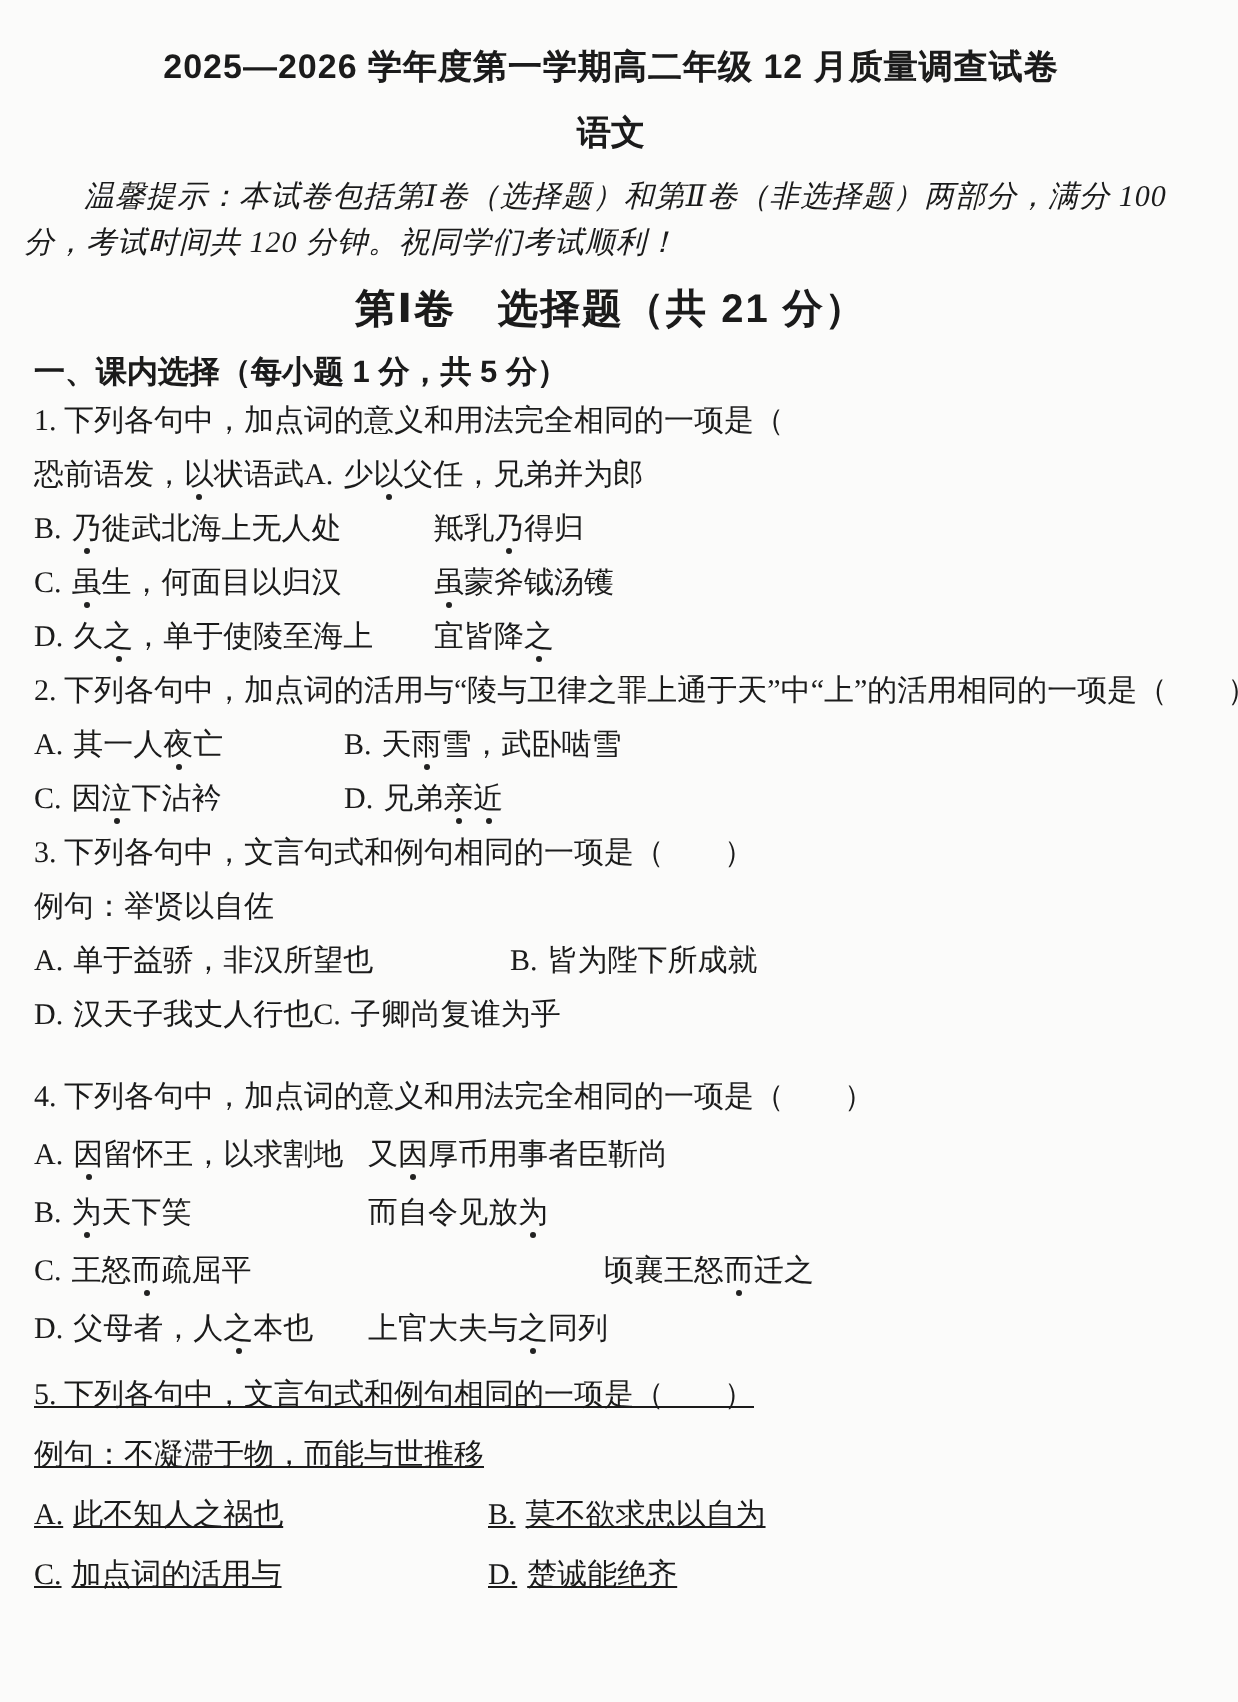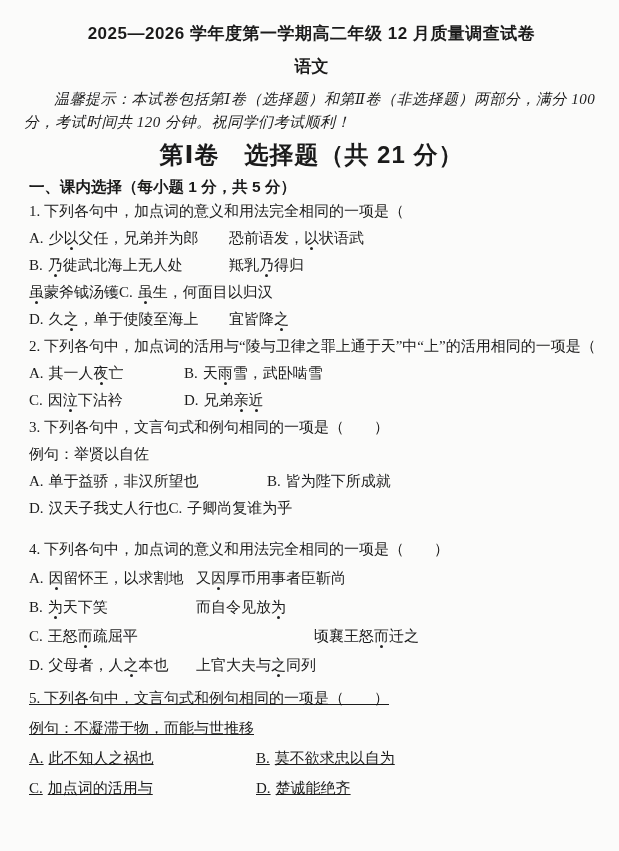--- a/index.html
+++ b/index.html
@@ -3,21 +3,21 @@
 <meta charset="utf-8">
 <style>
   html, body { margin: 0; padding: 0; }
   body {
     width: 619px; height: 851px;
     background: #fbfbfa;
     color: #1b1b1b;
     font-family: "Liberation Serif", "DejaVu Serif", serif;
     overflow: hidden;
   }
-  .page { padding: 14px 20px 0 24px; }
+  .page { padding: 14px 20px 0 12px; }
 
   .title {
     text-align: center;
     font-family: "Liberation Sans", "DejaVu Sans", sans-serif;
     font-weight: 700;
     font-size: 17px;
     line-height: 24px;
     margin-top: 8px;
     letter-spacing: 0.5px;
   }
@@ -34,21 +34,21 @@
     font-size: 15px;
     line-height: 23px;
     text-indent: 2em;
     font-style: italic;
     letter-spacing: 0.5px;
   }
   .part-heading {
     text-align: center;
     font-family: "Liberation Sans", "DejaVu Sans", sans-serif;
     font-weight: 700;
-    font-size: 24px;
+    font-size: 20px;
     line-height: 26px;
     margin-top: 8px;
     letter-spacing: 1px;
   }
   .section-heading {
     font-family: "Liberation Sans", "DejaVu Sans", sans-serif;
     font-weight: 700;
     font-size: 15.5px;
     line-height: 22px;
     margin: 8px 0 0 5px;
@@ -90,30 +90,30 @@
 
   <div class="title">2025—2026 学年度第一学期高二年级 12 月质量调查试卷</div>
   <div class="subject">语文</div>
   <p class="notice">温馨提示：本试卷包括第Ⅰ卷（选择题）和第Ⅱ卷（非选择题）两部分，满分 100 分，考试时间共 120 分钟。祝同学们考试顺利！</p>
   <div class="part-heading">第Ⅰ卷　选择题（共 21 分）</div>
   <div class="section-heading">一、课内选择（每小题 1 分，共 5 分）</div>
 
   <div class="q q1">
     <div class="stem">1. 下列各句中，加点词的意义和用法完全相同的一项是（</div>
     <div class="opt-row">
+      <span class="cell"><span>恐</span><span>前</span><span>语</span><span>发</span><span>，</span><span class="em-dot">以</span><span>状</span><span>语</span><span>武</span></span>
       <span class="cell w200"><span class="opt-label">A.</span><span><span>少</span><span class="em-dot">以</span><span>父</span><span>任</span><span>，</span><span>兄</span><span>弟</span><span>并</span><span>为</span><span>郎</span></span></span>
-      <span class="cell"><span>恐</span><span>前</span><span>语</span><span>发</span><span>，</span><span class="em-dot">以</span><span>状</span><span>语</span><span>武</span></span>
     </div>
     <div class="opt-row">
       <span class="cell w200"><span class="opt-label">B.</span><span><span class="em-dot">乃</span><span>徙</span><span>武</span><span>北</span><span>海</span><span>上</span><span>无</span><span>人</span><span>处</span></span></span>
       <span class="cell"><span>羝</span><span>乳</span><span class="em-dot">乃</span><span>得</span><span>归</span></span>
     </div>
     <div class="opt-row">
+      <span class="cell w200"><span class="opt-label">C.</span><span><span class="em-dot">虽</span><span>生</span><span>，</span><span>何</span><span>面</span><span>目</span><span>以</span><span>归</span><span>汉</span></span></span>
       <span class="cell"><span class="em-dot">虽</span><span>蒙</span><span>斧</span><span>钺</span><span>汤</span><span>镬</span></span>
-      <span class="cell w200"><span class="opt-label">C.</span><span><span class="em-dot">虽</span><span>生</span><span>，</span><span>何</span><span>面</span><span>目</span><span>以</span><span>归</span><span>汉</span></span></span>
     </div>
     <div class="opt-row">
       <span class="cell w200"><span class="opt-label">D.</span><span><span>久</span><span class="em-dot">之</span><span>，</span><span>单</span><span>于</span><span>使</span><span>陵</span><span>至</span><span>海</span><span>上</span></span></span>
       <span class="cell"><span>宜</span><span>皆</span><span>降</span><span class="em-dot">之</span></span>
     </div>
   </div>
 
   <div class="q q2">
     <div class="stem">2. 下列各句中，加点词的活用与“陵与卫律之罪上通于天”中“上”的活用相同的一项是（　　）</div>
     <div class="opt-row">

